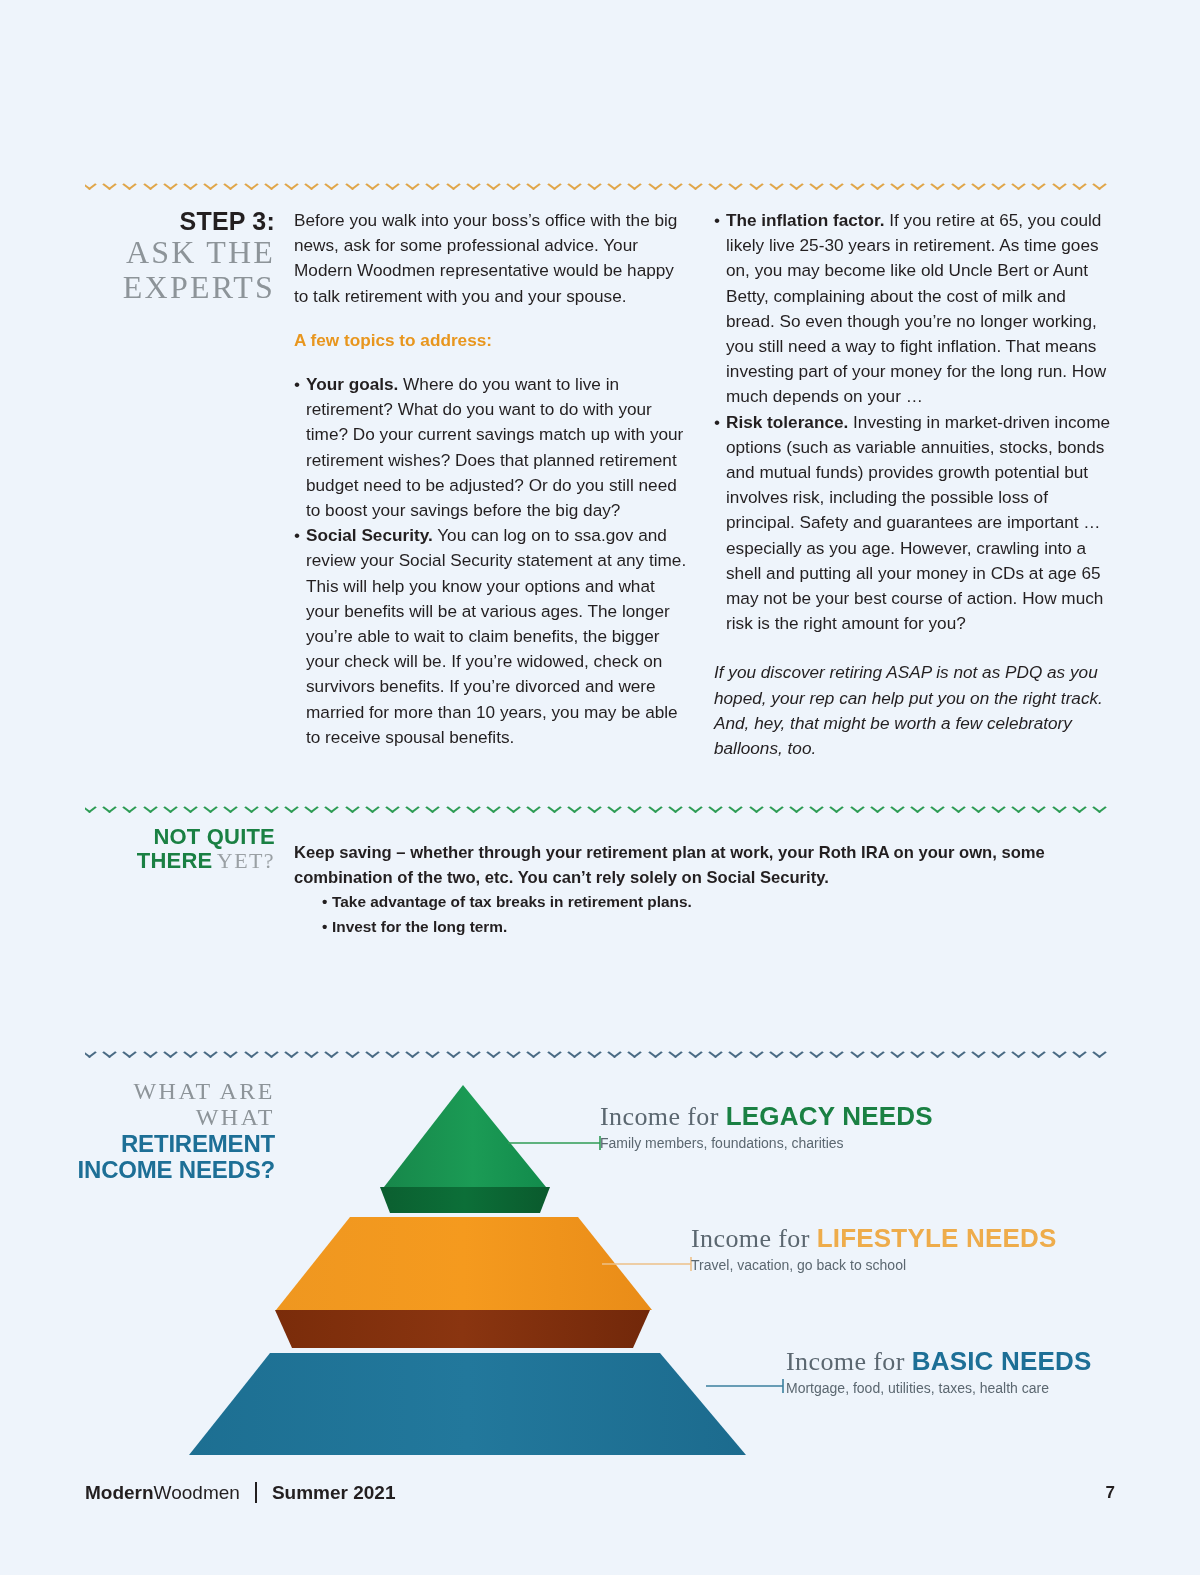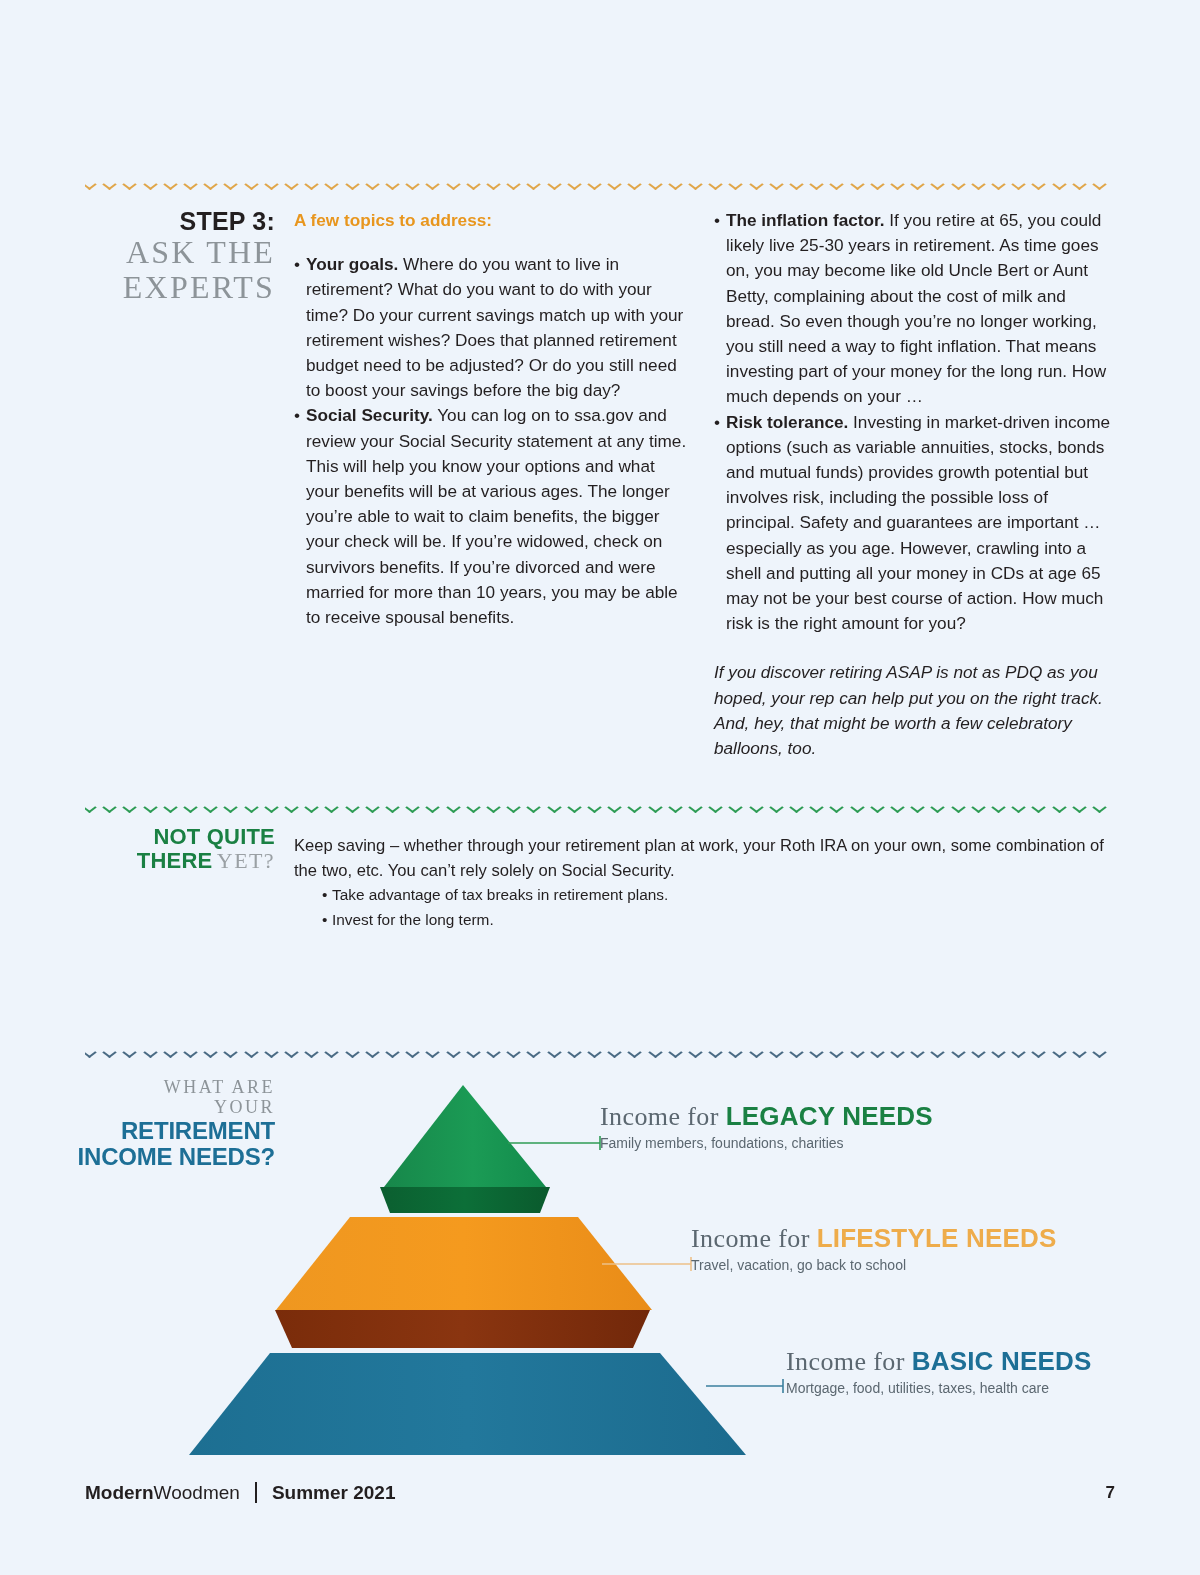--- a/index.html
+++ b/index.html
@@ -122,21 +122,21 @@
   .pyr-head {
     position: absolute;
     left: 70px;
     top: 28px;
     width: 205px;
     text-align: right;
     line-height: 1.1;
   }
   .ph-light {
     font-family: "Liberation Serif", serif;
-    font-size: 18px;
+    font-size: 24px;
     color: #8d9499;
     letter-spacing: 2.5px;
     display: block;
   }
   .ph-strong {
     font-weight: 700;
     font-size: 24px;
     color: #1d6f96;
     letter-spacing: -.2px;
     display: block;
@@ -269,20 +269,21 @@
 
   <div id="sec-step3">
 
     <div class="side-head" style="left:70px; top:8px; width:205px;">
       <div class="sh-strong">STEP 3:</div>
       <div class="sh-light">ASK THE</div>
       <div class="sh-light">EXPERTS</div>
     </div>
 
     <div class="col" style="left:294px; top:8px; width:398px;">
+      <p>Before you walk into your boss’s office with the big news, ask for some professional advice. Your Modern Woodmen representative would be happy to talk retirement with you and your spouse.</p>
       <p class="topic-head">A few topics to address:</p>
       <ul class="bl">
         <li><b>Your goals.</b><span> Where do you want to live in retirement? What do you want to do with your time? Do your current savings match up with your retirement wishes? Does that planned retirement budget need to be adjusted? Or do you still need to boost your savings before the big day?</span></li>
         <li><b>Social Security.</b><span> You can log on to ssa.gov and review your Social Security statement at any time. This will help you know your options and what your benefits will be at various ages. The longer you’re able to wait to claim benefits, the bigger your check will be. If you’re widowed, check on survivors benefits. If you’re divorced and were married for more than 10 years, you may be able to receive spousal benefits.</span></li>
       </ul>
     </div>
 
     <div class="col" style="left:714px; top:8px; width:400px;">
       <ul class="bl">
         <li><b>The inflation factor.</b><span> If you retire at 65, you could likely live 25-30 years in retirement. As time goes on, you may become like old Uncle Bert or Aunt Betty, complaining about the cost of milk and bread. So even though you’re no longer working, you still need a way to fight inflation. That means investing part of your money for the long run. How much depends on your …</span></li>
@@ -348,21 +349,21 @@
 
   <div id="sec-notquite">
     <div class="side-head" style="left:70px; top:0px; width:205px;">
       <div class="nq-strong">NOT QUITE</div>
       <div>
         <span class="nq-strong">THERE</span>
         <span class="nq-light">YET?</span>
       </div>
     </div>
 
-    <div style="position:absolute; left:294px; top:9px; width:820px;">
+    <div style="position:absolute; left:294px; top:16px; width:820px;font-weight:bold;">
       <p class="nq-body" style="margin:0;">Keep saving – whether through your retirement plan at work, your Roth IRA on your own, some combination of the two, etc. You can’t rely solely on Social Security.</p>
       <ul class="nq-sub">
         <li>Take advantage of tax breaks in retirement plans.</li>
         <li>Invest for the long term.</li>
       </ul>
     </div>
   </div>
 
   <div class="divider slate" id="div3" style="top:1046px;">
       <span class="chev" style="left:0px"></span>
@@ -415,21 +416,21 @@
       <span class="chev" style="left:949.4px"></span>
       <span class="chev" style="left:969.5999999999999px"></span>
       <span class="chev" style="left:989.8px"></span>
       <span class="chev" style="left:1010px"></span>
     </div>
 
   <div id="sec-pyramid">
 
     <div class="pyr-head">
       <span class="ph-light">WHAT ARE</span>
-      <span class="ph-light">YOUR</span>
+      <span class="ph-light">WHAT</span>
       <span class="ph-strong">RETIREMENT</span>
       <span class="ph-strong">INCOME NEEDS?</span>
     </div>
 
     <svg class="pyramid" width="630" height="400" viewBox="0 0 630 400">
       <defs>
         <linearGradient id="gGreenFace" x1="0" y1="0" x2="1" y2="0">
           <stop offset="0" stop-color="#17874a"></stop>
           <stop offset="0.55" stop-color="#1b9b55"></stop>
           <stop offset="1" stop-color="#128b4c"></stop>

